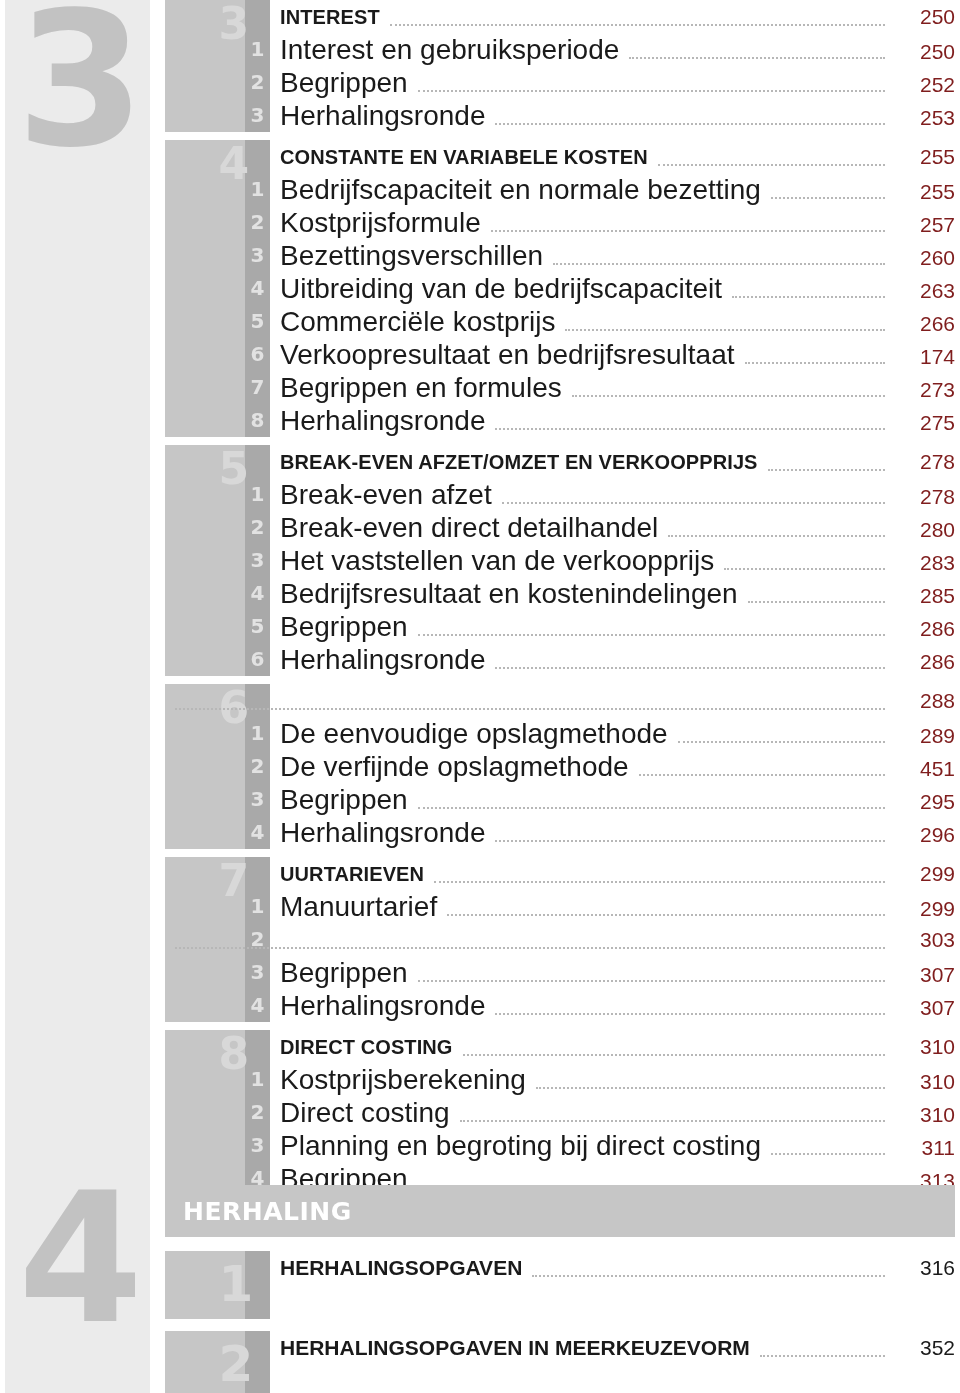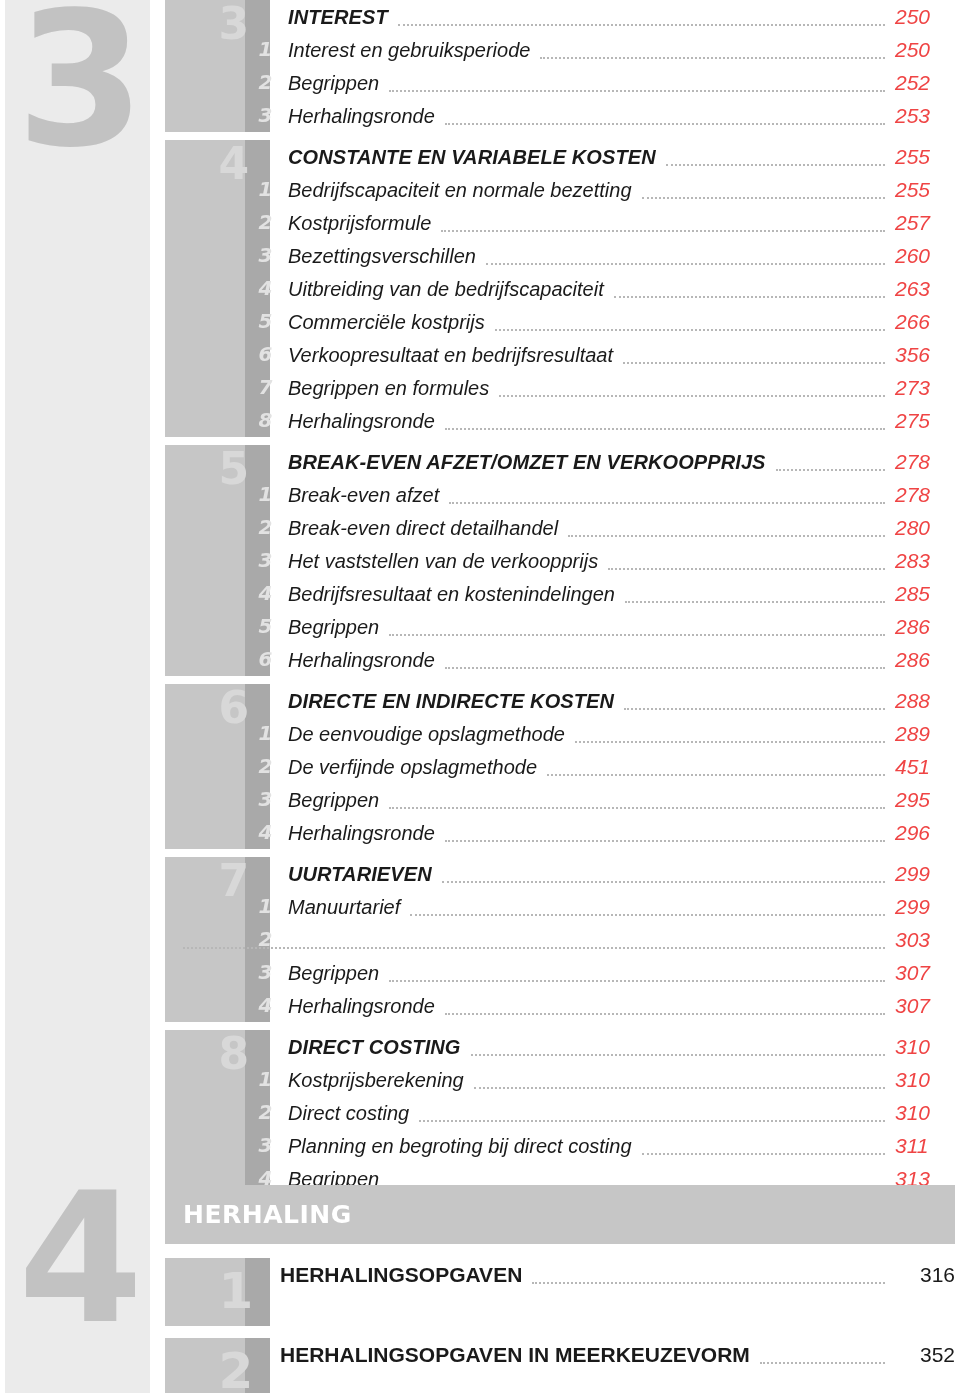--- a/index.html
+++ b/index.html
@@ -95,22 +95,21 @@
     font-weight:700;
     color:#d8d8d8;
     font-family:"DejaVu Sans", sans-serif;
     letter-spacing:-2px;
     user-select:none;
   }
 
   
   .rows{
     position:relative;
-    padding-left:8px;
-    font-style:italic;
+    padding-left:0;
   }
   .row{
     display:flex;
     align-items:baseline;
     height:33px;
     position:relative;
   }
   .row .subnum{
     position:absolute;
     left:80px;
@@ -119,51 +118,51 @@
     font-size:20px;
     font-weight:700;
     color:#e2e2e2;
     font-family:"DejaVu Sans", sans-serif;
     line-height:33px;
     top:0;
     user-select:none;
   }
   .row .title{
     margin-left:115px;
-    font-size:20px;
+    font-size:28px;
     line-height:33px;
     white-space:nowrap;
     color:#1a1a1a;
   }
   .row.head .title{
     font-weight:700;
     font-size:20px;
     letter-spacing:0.1px;
   }
   .row .leader{
     flex:1 1 auto;
     border-bottom:2px dotted #b7b7b7;
     margin:0 10px 7px 10px;
     min-width:12px;
     height:0;
     align-self:flex-end;
   }
   .row .pageno{
     width:60px;
-    text-align:left;
+    text-align:right;
     font-size:21px;
     line-height:33px;
-    color:#ef4444;
+    color:#7f1d1d;
     flex:0 0 60px;
   }
 
   
   .banner{
     background:#c6c6c6;
-    height:59px;
+    height:52px;
     display:flex;
     align-items:center;
     margin-bottom:14px;
   }
   .banner-text{
     margin-left:18px;
     color:#ffffff;
     font-weight:700;
     font-size:25px;
     letter-spacing:0.5px;
@@ -308,21 +307,21 @@
             <div class="row">
               <span class="subnum">5</span>
               <span class="title">Commerciële kostprijs</span>
               <span class="leader"></span>
               <span class="pageno">266</span>
             </div>
             <div class="row">
               <span class="subnum">6</span>
               <span class="title">Verkoopresultaat en bedrijfsresultaat</span>
               <span class="leader"></span>
-              <span class="pageno">356</span>
+              <span class="pageno">174</span>
             </div>
             <div class="row">
               <span class="subnum">7</span>
               <span class="title">Begrippen en formules</span>
               <span class="leader"></span>
               <span class="pageno">273</span>
             </div>
             <div class="row">
               <span class="subnum">8</span>
               <span class="title">Herhalingsronde</span>
@@ -378,21 +377,20 @@
               <span class="pageno">286</span>
             </div>
           </div>
         </div>
         <div class="chapter">
           <div class="chapter-card"></div>
           <div class="chapter-strip"></div>
           <div class="chapter-number">6</div>
           <div class="rows">
             <div class="row head">
-              <span class="title">DIRECTE EN INDIRECTE KOSTEN</span>
               <span class="leader"></span>
               <span class="pageno">288</span>
             </div>
             <div class="row">
               <span class="subnum">1</span>
               <span class="title">De eenvoudige opslagmethode</span>
               <span class="leader"></span>
               <span class="pageno">289</span>
             </div>
             <div class="row">

